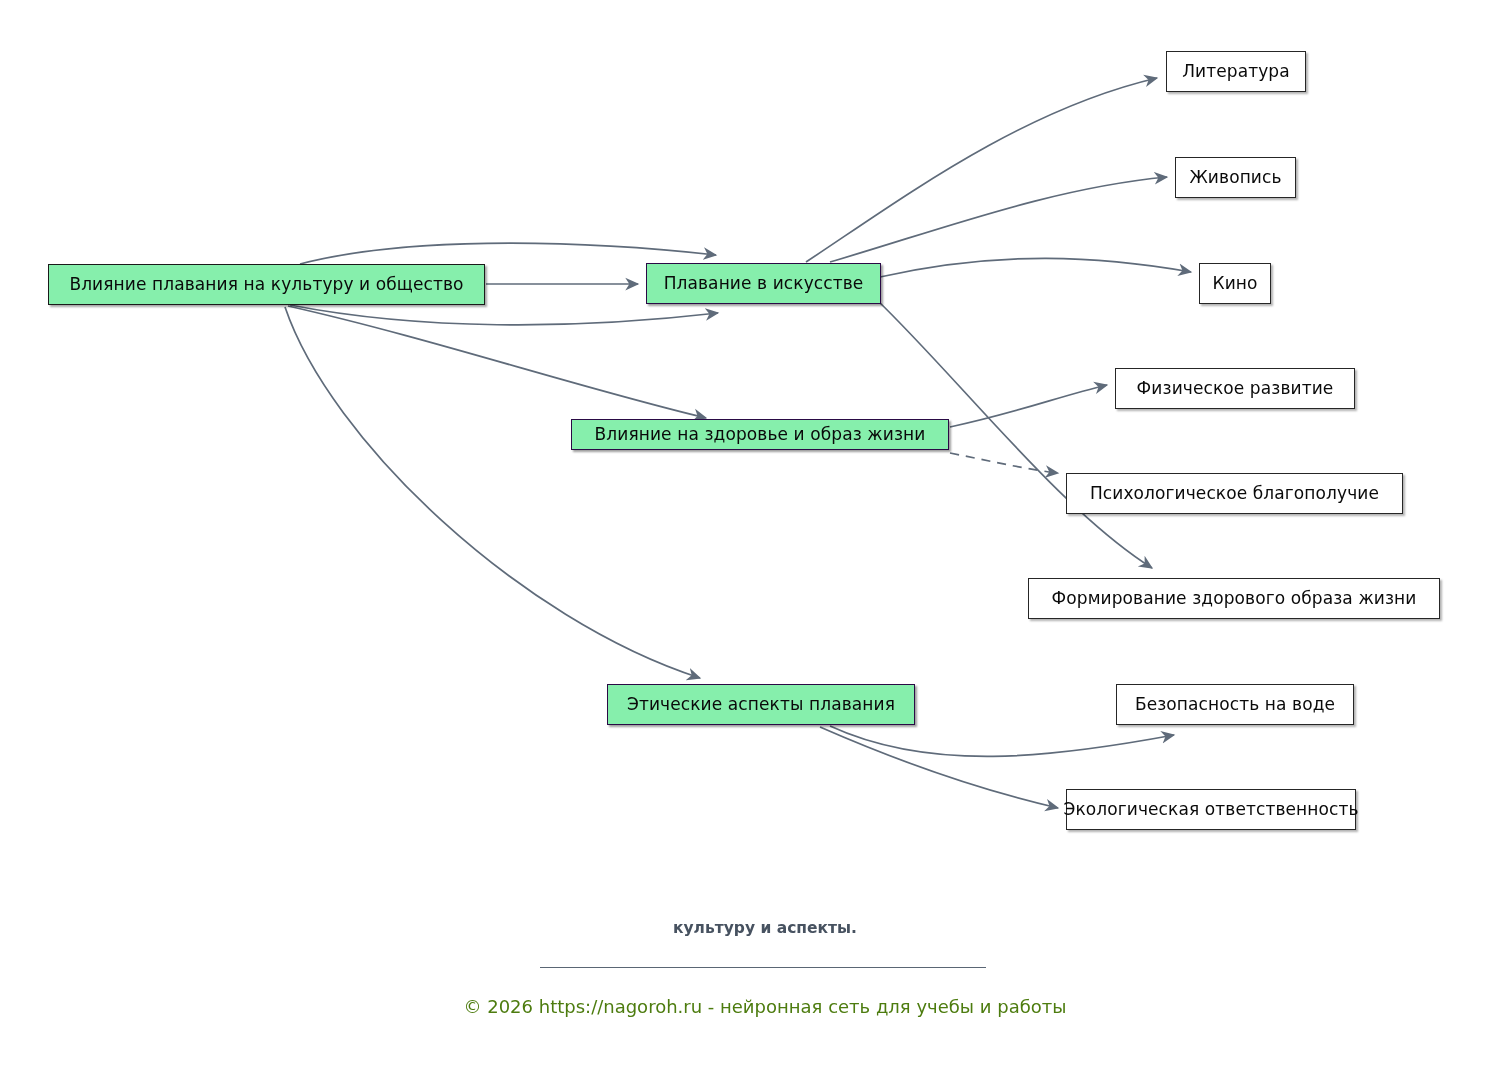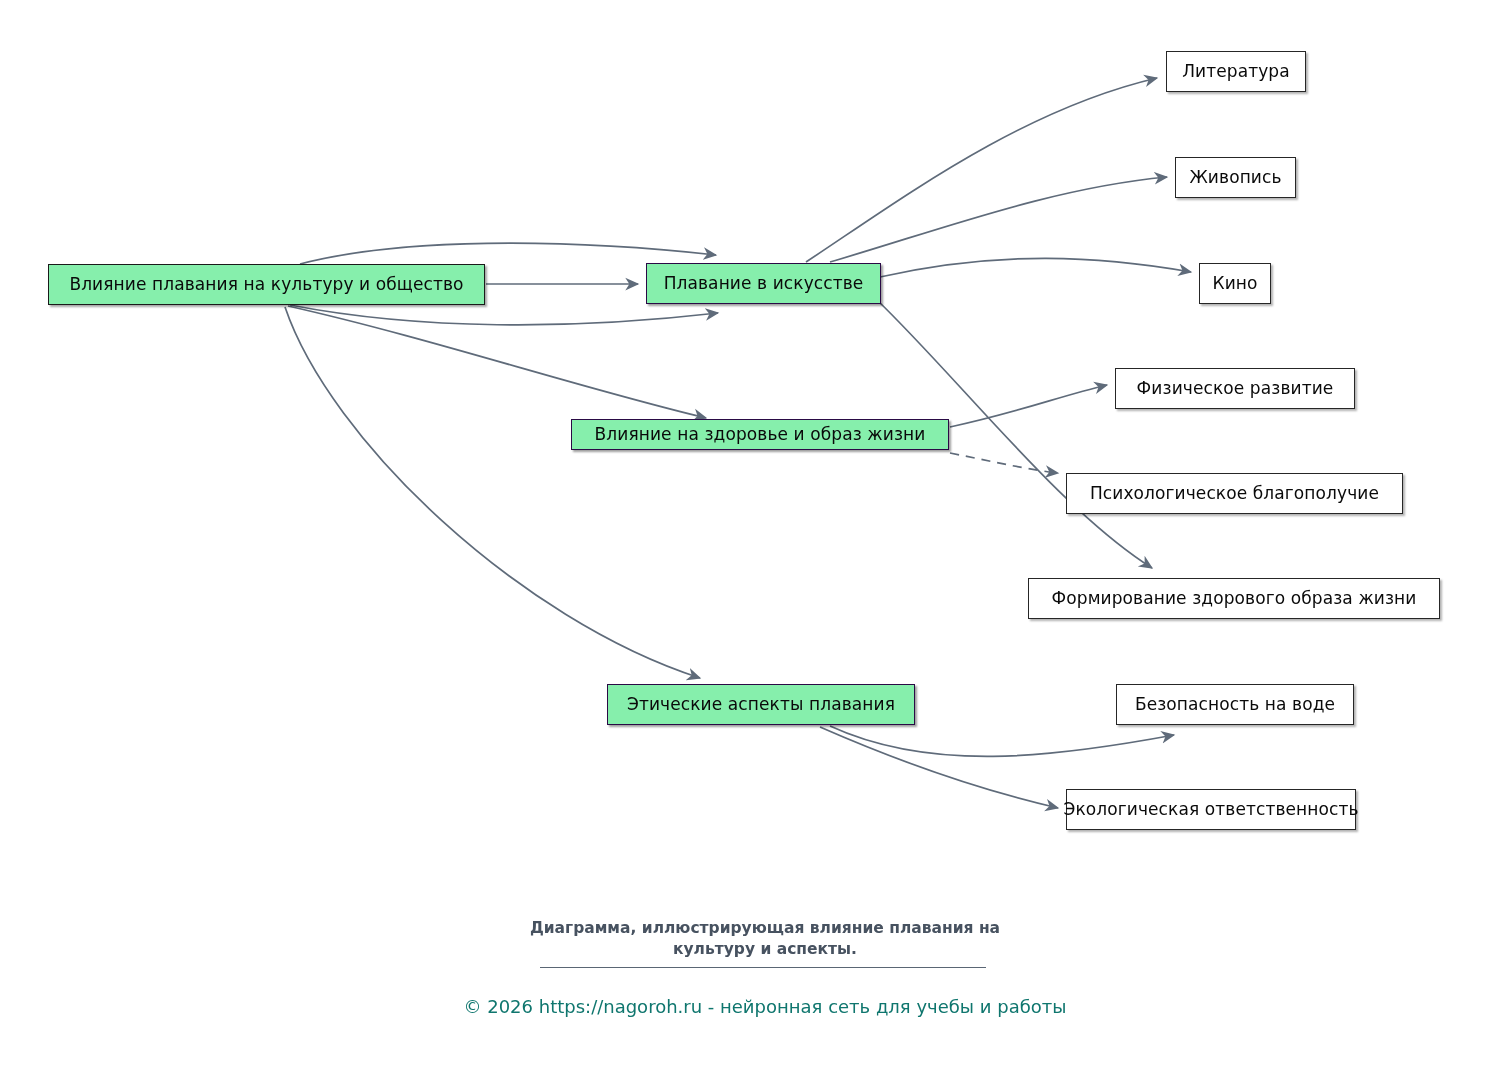--- a/index.html
+++ b/index.html
@@ -65,21 +65,21 @@
     font-size: 15.5px;
     line-height: 1.35;
   }
   .rule {
     position: absolute;
     border-top: 1.5px solid #5a6674;
   }
   .credit {
     position: absolute;
     text-align: center;
-    color: #0f766e;
+    color: #4d7c0f;
     font-size: 18px;
     line-height: 1.3;
   }
 </style>
 </head>
 <body>
 
 <div id="canvas">
 
   <svg id="edge-layer" viewBox="0 0 1491 1089" xmlns="http://www.w3.org/2000/svg">
@@ -114,21 +114,20 @@
       <div class="node leaf" style="left: 1175px; top: 157px; width: 121px; height: 41px;">Живопись</div>
       <div class="node leaf" style="left: 1199px; top: 263px; width: 72px; height: 41px;">Кино</div>
       <div class="node leaf" style="left: 1115px; top: 368px; width: 240px; height: 41px;">Физическое развитие</div>
       <div class="node leaf" style="left: 1066px; top: 473px; width: 337px; height: 41px;">Психологическое благополучие</div>
       <div class="node leaf" style="left: 1028px; top: 578px; width: 412px; height: 41px;">Формирование здорового образа жизни</div>
       <div class="node leaf" style="left: 1116px; top: 684px; width: 238px; height: 41px;">Безопасность на воде</div>
       <div class="node leaf" style="left: 1066px; top: 789px; width: 290px; height: 41px;">Экологическая ответственность</div>
     </div>
 
   <div class="caption" style="left:455px; top:918px; width:620px;">
-    <div>Диаграмма, иллюстрирующая влияние плавания на</div>
     <div>культуру и аспекты.</div>
   </div>
 
   <div class="rule" style="left:540px; top:967px; width:446px;"></div>
 
   <div class="credit" style="left:345px; top:995px; width:840px;">© 2026 https://nagoroh.ru - нейронная сеть для учебы и работы</div>
 
 </div>
 
 </body></html>

